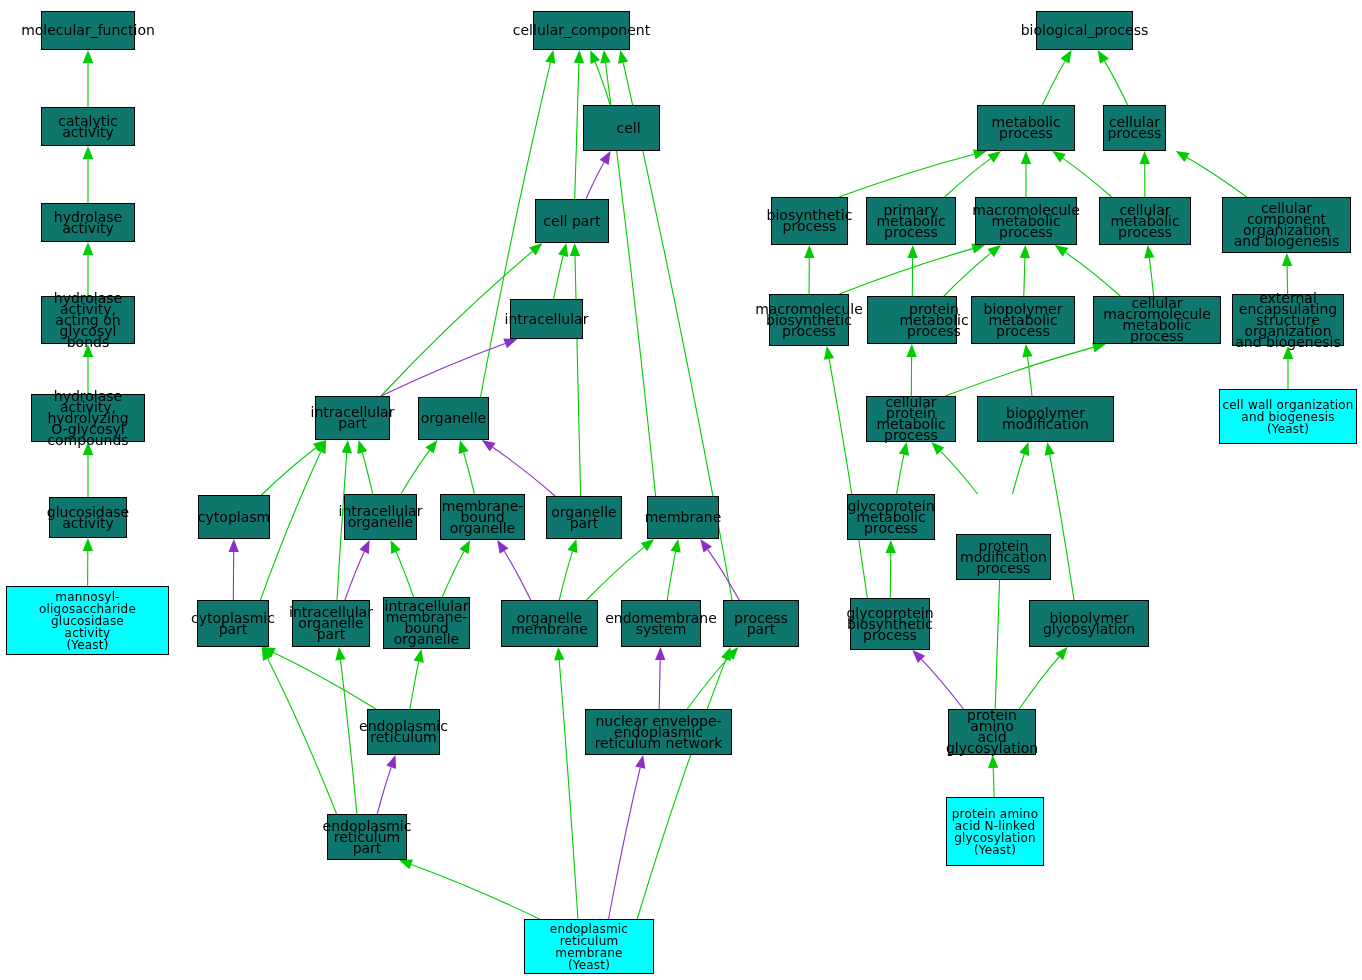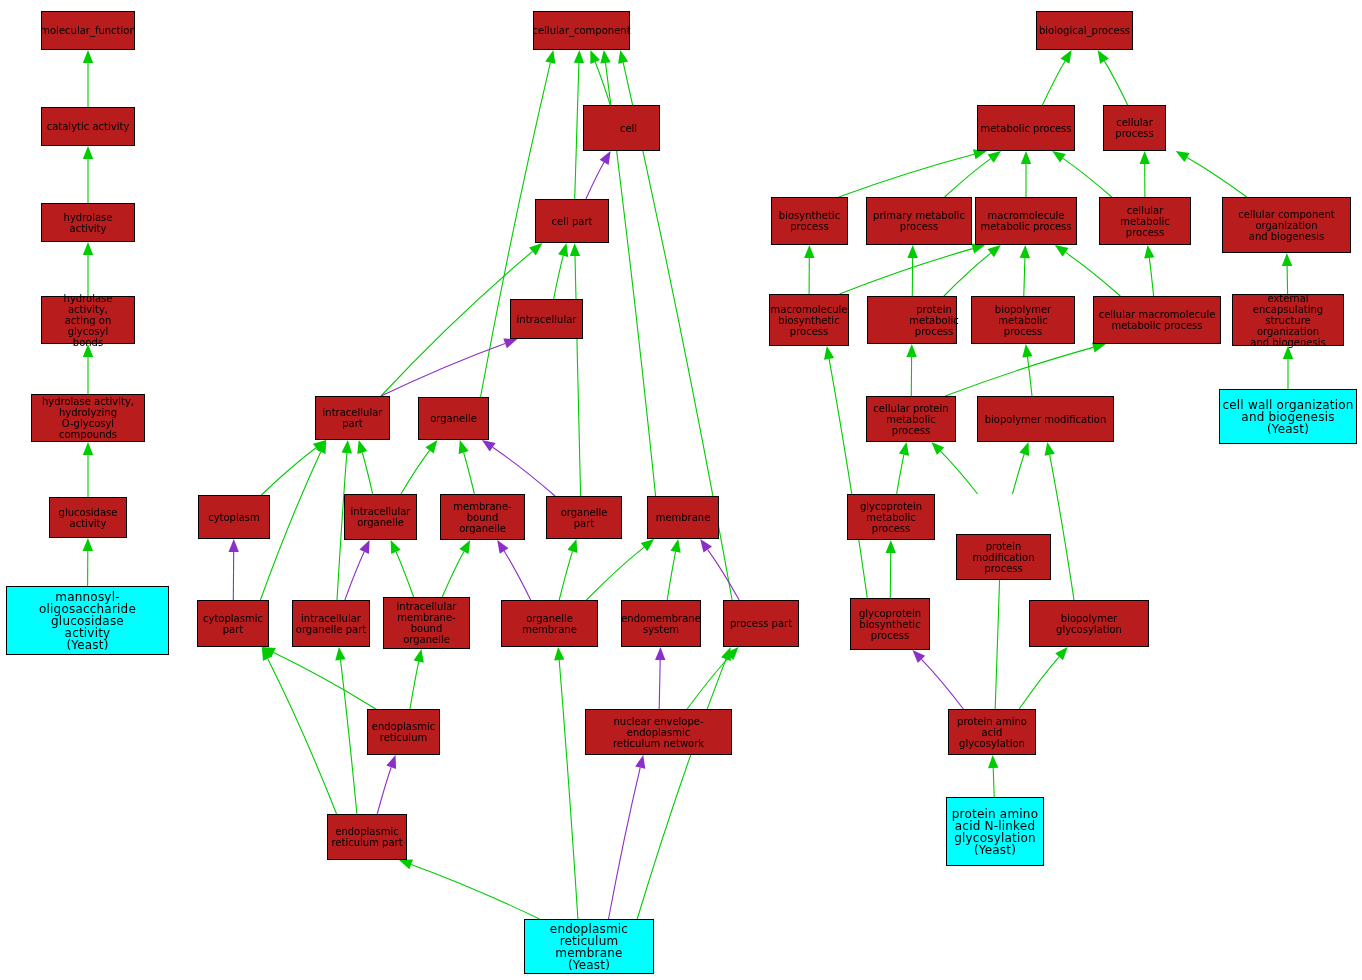--- a/index.html
+++ b/index.html
@@ -1,21 +1,21 @@
 <!DOCTYPE html>
 <html><head>
 <meta charset="utf-8">
 <style>
   html,body{margin:0;padding:0;background:#ffffff;}
   body{width:1362px;height:980px;font-family:"DejaVu Sans",sans-serif;}
   #canvas{position:relative;width:1362px;height:980px;overflow:hidden;background:#fff;}
   svg.edges{position:absolute;left:0;top:0;width:1362px;height:980px;}
-  .node{position:absolute;box-sizing:border-box;border:1px solid #000;background:#b91c1c;
+  .node{position:absolute;box-sizing:border-box;border:1px solid #000;background:#0f766e;
         display:flex;align-items:center;justify-content:center;text-align:center;
-        font-family:"DejaVu Sans",sans-serif;font-size:10px;line-height:11px;color:#000;
+        font-family:"DejaVu Sans",sans-serif;font-size:14px;line-height:11px;color:#000;
         white-space:pre-line;padding:1px 2px;}
   .node.hl{background:#00ffff;font-size:12px;line-height:12px;letter-spacing:.2px;}
 </style>
 </head>
 <body>
 
 <div id="canvas">
   <svg class="edges" id="edge-layer" viewBox="0 0 1362 980" xmlns="http://www.w3.org/2000/svg">
       <path d="M 88.0 107.0 Q 88.0 78.5 88.0 63.0" fill="none" stroke="#00cc00" stroke-width="1.1"></path>
       <polygon points="88.0,50.0 93.2,63.0 82.8,63.0" fill="#00cc00"></polygon>
@@ -212,21 +212,21 @@
       <div class="node" style="left: 327px; top: 814px; width: 80px; height: 46px;">endoplasmic
 reticulum part</div>
       <div class="node hl" style="left: 524px; top: 919px; width: 130px; height: 55px; background: rgb(0, 255, 255);">endoplasmic
 reticulum membrane
 (Yeast)</div>
       <div class="node" style="left: 1036px; top: 11px; width: 97px; height: 39px;">biological_process</div>
       <div class="node" style="left: 977px; top: 105px; width: 98px; height: 46px;">metabolic process</div>
       <div class="node" style="left: 1103px; top: 105px; width: 63px; height: 46px;">cellular process</div>
       <div class="node" style="left: 771px; top: 197px; width: 77px; height: 48px;">biosynthetic
 process</div>
-      <div class="node" style="left: 866px; top: 197px; width: 106px; height: 48px;">primary metabolic
+      <div class="node" style="left: 866px; top: 197px; width: 90px; height: 48px;">primary metabolic
 process</div>
       <div class="node" style="left: 975px; top: 197px; width: 102px; height: 48px;">macromolecule
 metabolic process</div>
       <div class="node" style="left: 1099px; top: 197px; width: 92px; height: 48px;">cellular metabolic
 process</div>
       <div class="node" style="left: 1222px; top: 197px; width: 129px; height: 56px;">cellular component
 organization
 and biogenesis</div>
       <div class="node" style="left: 769px; top: 294px; width: 80px; height: 52px;">macromolecule
 biosynthetic

